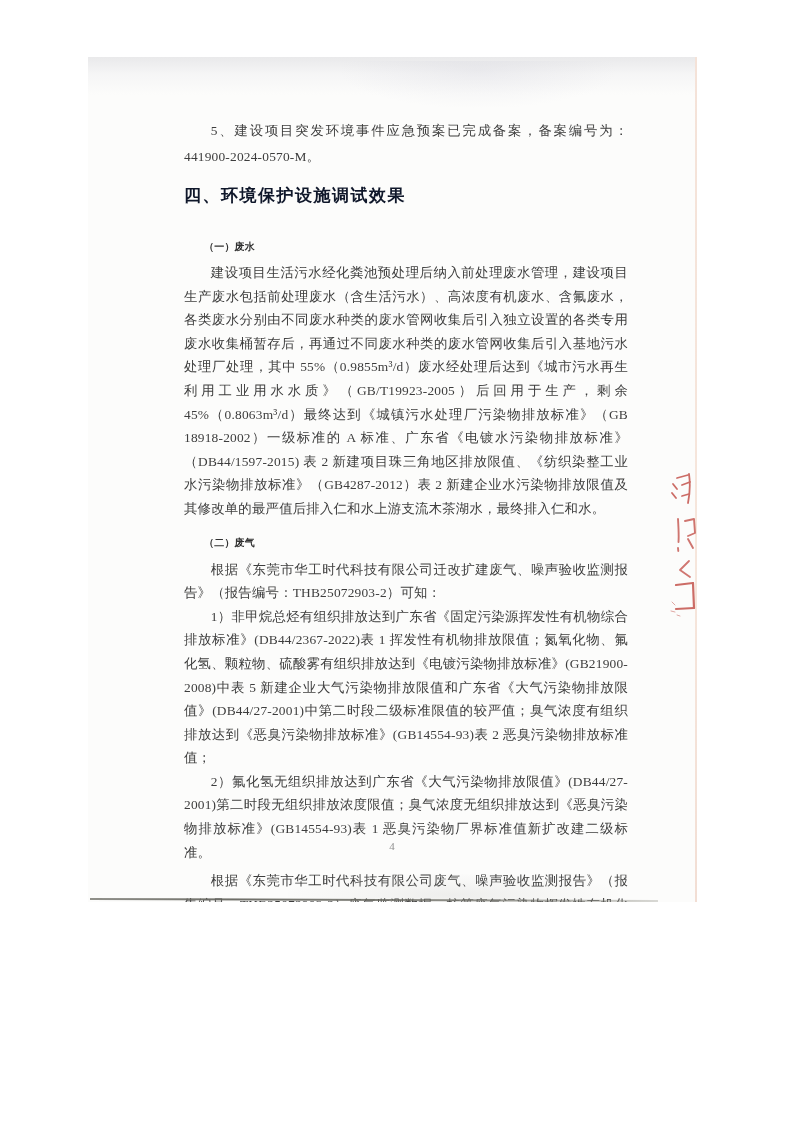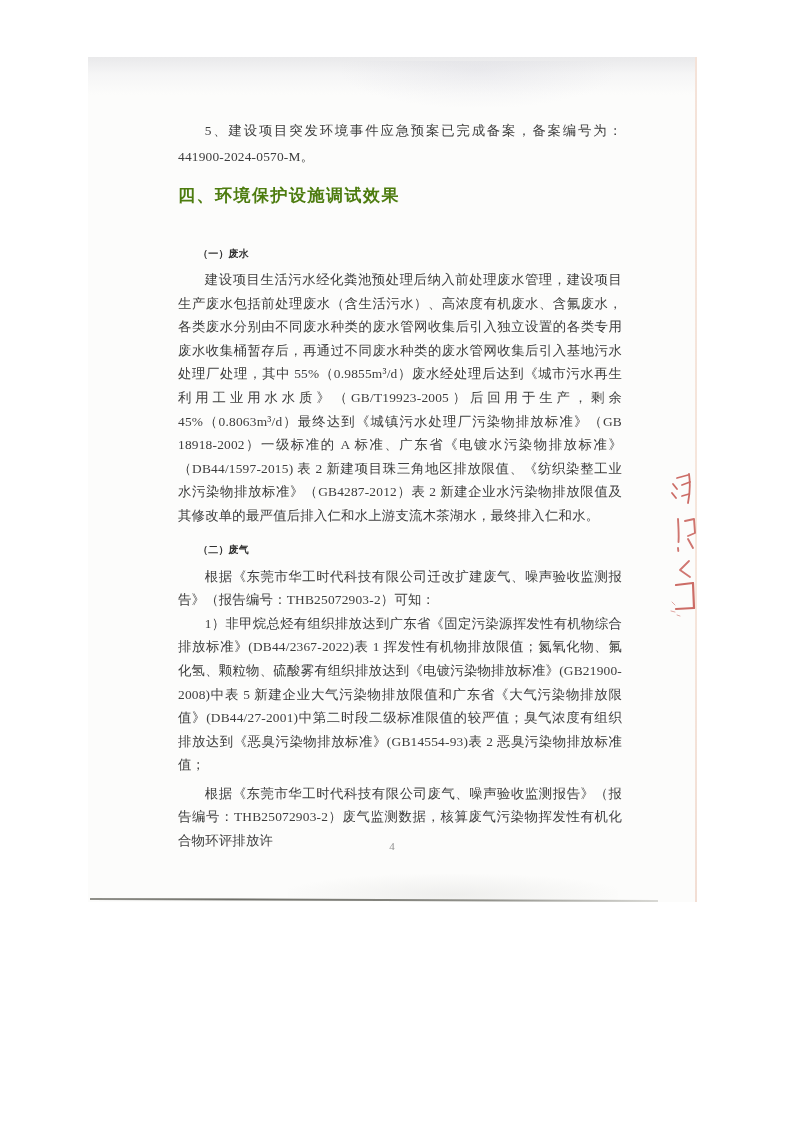--- a/index.html
+++ b/index.html
@@ -53,34 +53,34 @@
       rgba(125,125,118,0.85) 0%,
       rgba(95,95,88,0.9) 25%,
       rgba(110,110,102,0.75) 70%,
       rgba(150,150,140,0.35) 100%);
     transform: rotate(0.2deg);
     transform-origin: left center;
   }
   
   .content {
     position: absolute;
-    left: 90px; top: 61px;
+    left: 96px; top: 61px;
     width: 444px;
     color: #3d3d3d;
     font-size: 13.4px;
     line-height: 23.6px;
     text-align: justify;
     letter-spacing: 0.2px;
   }
   .para { text-indent: 2em; margin: 0; }
   .para.first { line-height: 26px; margin-bottom: 13px; }
   .h-section {
-    font-size: 17px; font-weight: bold; color: #4d7c0f;
+    font-size: 17px; font-weight: bold; color: #0f172a;
     line-height: 26px; letter-spacing: 1.5px;
-    margin: 0 0 33px 0; text-align: left;
+    margin: 0 0 26px 0; text-align: left;
   }
   .h-sub {
     font-size: 10px; font-weight: bold; color: #303030;
     line-height: 23px; text-indent: 2em;
     margin: 0 0 3px 0; text-align: left;
   }
   .h-sub.gap-above { margin-top: 11px; font-family: Liberation Mono, monospace; }
   .para.gap-above { margin-top: 5px; }
   .page-number {
     position: absolute; left: 0; top: 783px; width: 100%;
@@ -112,20 +112,21 @@
       <h3 class="h-sub">（一）废水</h3>
 
       <p class="para">建设项目生活污水经化粪池预处理后纳入前处理废水管理，建设项目生产废水包括前处理废水（含生活污水）、高浓度有机废水、含氟废水，各类废水分别由不同废水种类的废水管网收集后引入独立设置的各类专用废水收集桶暂存后，再通过不同废水种类的废水管网收集后引入基地污水处理厂处理，其中 55%（0.9855m³/d）废水经处理后达到《城市污水再生利用工业用水水质》（GB/T19923-2005）后回用于生产，剩余 45%（0.8063m³/d）最终达到《城镇污水处理厂污染物排放标准》（GB 18918-2002）一级标准的 A 标准、广东省《电镀水污染物排放标准》（DB44/1597-2015) 表 2 新建项目珠三角地区排放限值、《纺织染整工业水污染物排放标准》（GB4287-2012）表 2 新建企业水污染物排放限值及其修改单的最严值后排入仁和水上游支流木茶湖水，最终排入仁和水。</p>
 
       <h3 class="h-sub gap-above">（二）废气</h3>
 
       <p class="para">根据《东莞市华工时代科技有限公司迁改扩建废气、噪声验收监测报告》（报告编号：THB25072903-2）可知：</p>
 
       <p class="para">1）非甲烷总烃有组织排放达到广东省《固定污染源挥发性有机物综合排放标准》(DB44/2367-2022)表 1 挥发性有机物排放限值；氮氧化物、氟化氢、颗粒物、硫酸雾有组织排放达到《电镀污染物排放标准》(GB21900-2008)中表 5 新建企业大气污染物排放限值和广东省《大气污染物排放限值》(DB44/27-2001)中第二时段二级标准限值的较严值；臭气浓度有组织排放达到《恶臭污染物排放标准》(GB14554-93)表 2 恶臭污染物排放标准值；</p>
 
+      <p class="para">2）氟化氢无组织排放达到广东省《大气污染物排放限值》(DB44/27-2001)第二时段无组织排放浓度限值；臭气浓度无组织排放达到《恶臭污染物排放标准》(GB14554-93)表 1 恶臭污染物厂界标准值新扩改建二级标准。</p>
 
       <p class="para gap-above">根据《东莞市华工时代科技有限公司废气、噪声验收监测报告》（报告编号：THB25072903-2）废气监测数据，核算废气污染物挥发性有机化合物环评排放许</p>
     </div>
 
     <div class="page-number">4</div>
 
     <svg class="red-mark" viewBox="0 0 26 152" fill="none" stroke="#c4544d" stroke-linecap="round" stroke-linejoin="round">
 
       <g stroke-width="1.8" opacity="0.85">
         <path d="M7,7 L18,4"></path>

